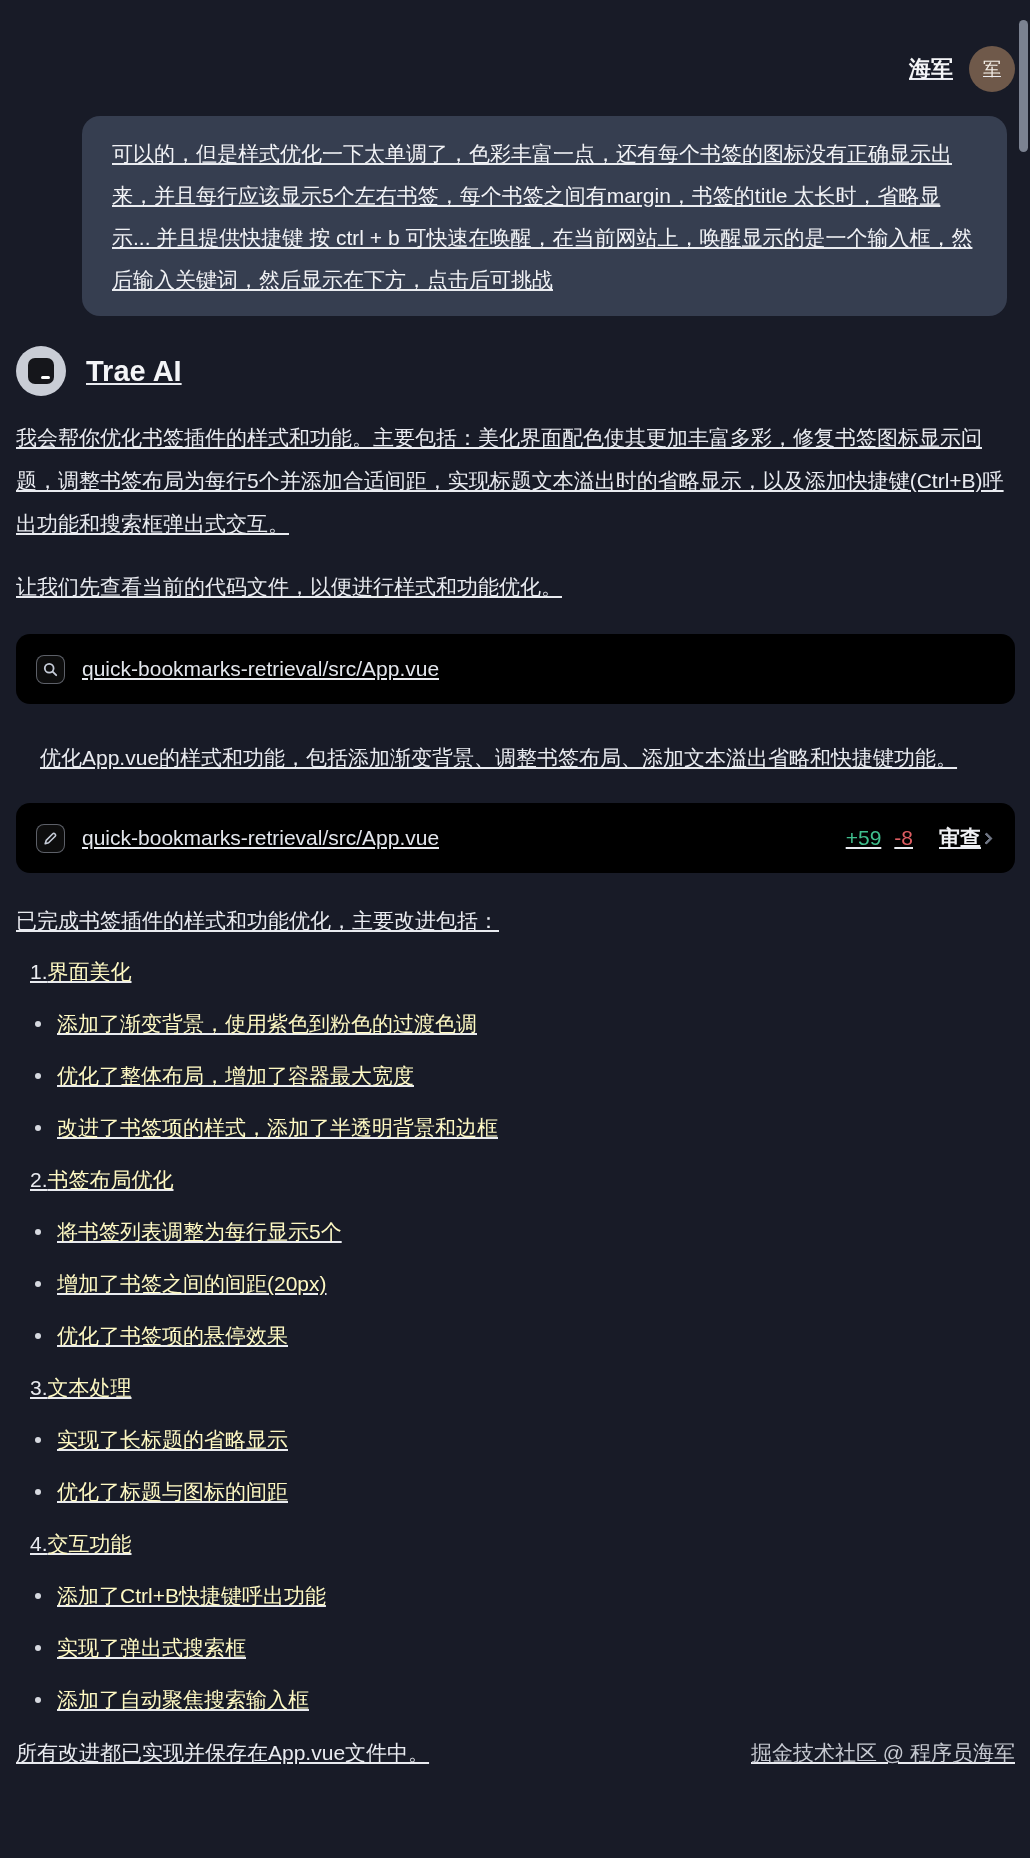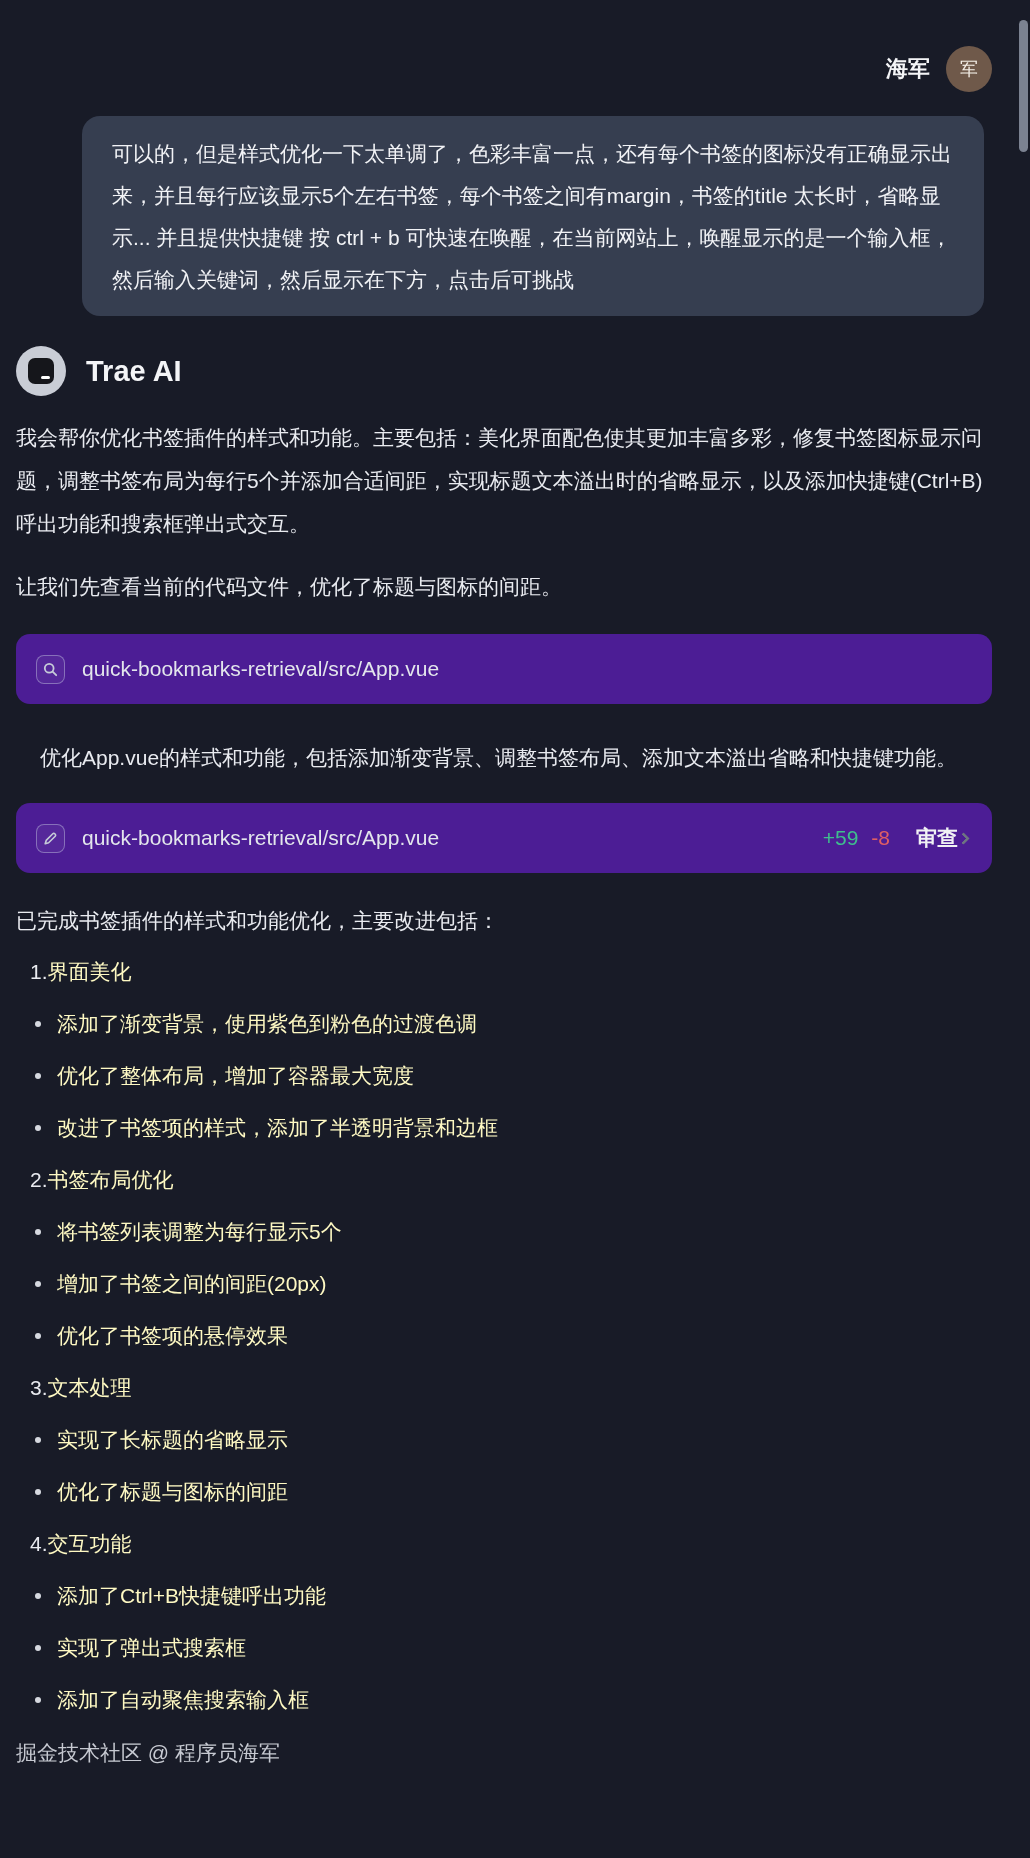--- a/index.html
+++ b/index.html
@@ -8,21 +8,21 @@
     font-family:"Liberation Sans","DejaVu Sans",sans-serif;
     background:#181b27;
     color:#e9ebf0;
   }
   .page {
     position:relative;
     width:1030px; height:1858px;
     background:#181b27;
     overflow:hidden;
   }
-  .content { padding:0 38px 0 16px; }
+  .content { padding:0 15px 0 16px;text-decoration:underline; }
 
   
   .user-header {
     margin-top:46px;
     display:flex; justify-content:flex-end; align-items:center; gap:16px;
   }
   .username { font-size:22px; font-weight:bold; color:#f4f5f7; }
   .avatar-user {
     width:46px; height:46px; border-radius:50%;
     background:#6f594a; color:#f3ede6;
@@ -58,21 +58,21 @@
   .para { font-size:21px; line-height:43px; color:#e9ebf0; }
   .p1 { margin-top:20px; }
   .p2 { margin-top:20px; }
   .p3 { margin-top:32px;margin-left:24px; }
   .p4 { margin-top:26px; }
 
   
   .file-box {
     margin-top:26px;
     height:70px;
-    background:#4c1d95;
+    background:#000000;
     border-radius:14px;
     display:flex; align-items:center;
     padding:0 24px 0 20px;
   }
   .file-box.edit { margin-top:24px; cursor:pointer; }
   .icon-chip {
     width:29px; height:29px; border-radius:8px;
     border:1.5px solid rgba(205,213,230,0.42);
     background:rgba(255,255,255,0.05);
     display:flex; align-items:center; justify-content:center;
@@ -145,21 +145,21 @@
       <div class="avatar-ai">
         <div class="logo-square">
           <div class="logo-cursor"></div>
         </div>
       </div>
       <span class="ai-name">Trae AI</span>
     </div>
 
     <p class="para p1">我会帮你优化书签插件的样式和功能。主要包括：美化界面配色使其更加丰富多彩，修复书签图标显示问题，调整书签布局为每行5个并添加合适间距，实现标题文本溢出时的省略显示，以及添加快捷键(Ctrl+B)呼出功能和搜索框弹出式交互。</p>
 
-    <p class="para p2">让我们先查看当前的代码文件，优化了标题与图标的间距。</p>
+    <p class="para p2">让我们先查看当前的代码文件，以便进行样式和功能优化。</p>
 
     <div class="file-box">
       <div class="icon-chip">
         <svg width="15" height="15" viewBox="0 0 15 15">
           <circle cx="6.2" cy="6.2" r="4.4" fill="none" stroke="#c6ccd8" stroke-width="1.8"></circle>
           <line x1="9.6" y1="9.6" x2="13.2" y2="13.2" stroke="#c6ccd8" stroke-width="1.8" stroke-linecap="round"></line>
         </svg>
       </div>
       <span class="file-path">quick-bookmarks-retrieval/src/App.vue</span>
     </div>
@@ -242,19 +242,20 @@
         <span class="dot"></span>
         <span class="txt">实现了弹出式搜索框</span>
       </div>
       <div class="row">
         <span class="dot"></span>
         <span class="txt">添加了自动聚焦搜索输入框</span>
       </div>
     </div>
 
     <div class="footer">
+      <span class="closing">所有改进都已实现并保存在App.vue文件中。</span>
       <span class="watermark">掘金技术社区 @ 程序员海军</span>
     </div>
 
   </div>
 
   <div class="scroll-thumb"></div>
 </div>
 
 </body></html>

